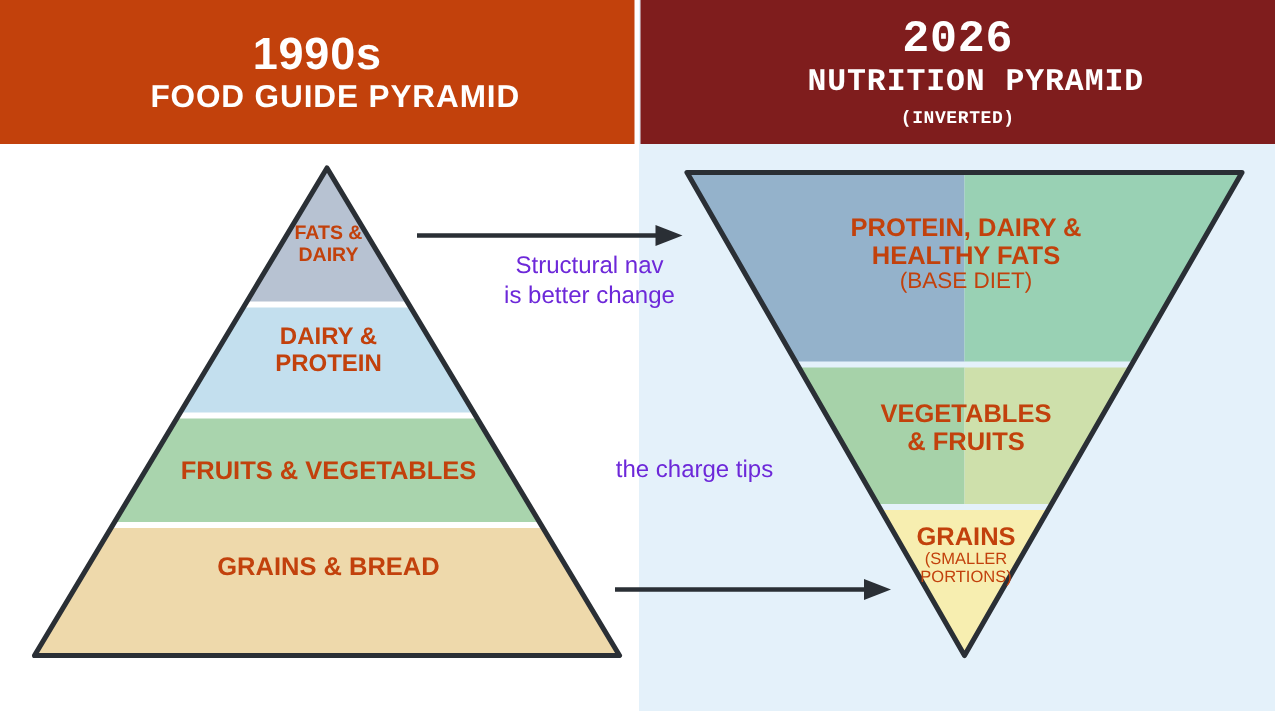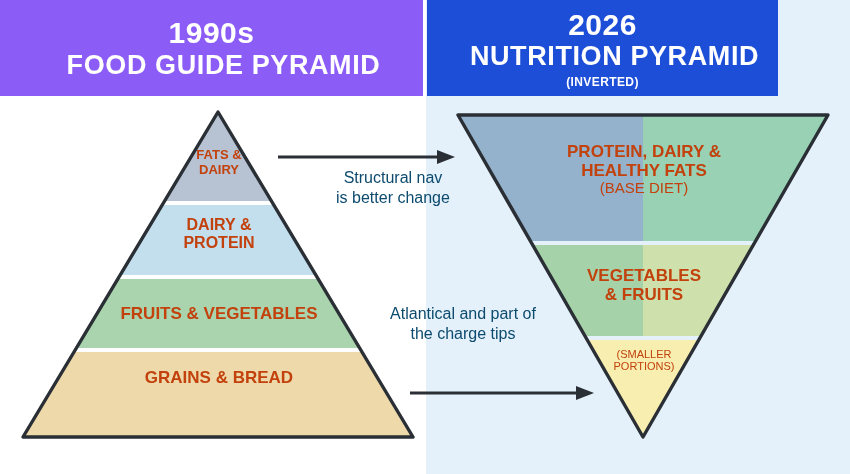--- a/index.html
+++ b/index.html
@@ -43,37 +43,38 @@
     text-align: center;
     box-sizing: border-box;
     display: flex;
     flex-direction: column;
     align-items: center;
     justify-content: center;
   }
   .header-left {
     left: 0;
     width: 423px;
-    background: #8b5cf6;
+    background: #c2410c;
     padding-top: 2px;
   }
   .header-right {
     left: 427px;
-    width: 351px;
-    background: #1d4ed8;
+    width: 423px;
+    background: #7f1d1d;
     padding-top: 2px;
+    font-family: Liberation Mono, monospace;
   }
   .header-year {
     font-size: 30px;
     font-weight: bold;
     letter-spacing: 0.5px;
     line-height: 1.05;
   }
   .header-title {
-    font-size: 27px;
+    font-size: 21px;
     font-weight: bold;
     letter-spacing: 0.6px;
     line-height: 1.15;
     margin-top: 1px;
     margin-left: 24px;
   }
   .header-sub {
     font-size: 12px;
     font-weight: bold;
     letter-spacing: 0.4px;
@@ -114,21 +115,21 @@
   
   .lbl-protein { left: 508px; top: 142px; width: 272px; font-size: 17px; }
   .lbl-protein .tier-sub { font-size: 15px; }
   .lbl-veg     { left: 533px; top: 266px; width: 222px; font-size: 17px; }
   .lbl-grn     { left: 563px; top: 348px; width: 162px; font-size: 17px; }
   .lbl-grn .tier-sub { font-size: 11px; line-height: 1.1; }
 
   
   .annotation {
     position: absolute;
-    color: #0c4a6e;
+    color: #6d28d9;
     text-align: center;
     font-size: 16px;
     line-height: 1.28;
   }
   .annotation b { font-weight: normal; }
   .ann-top    { left: 300px; top: 168px; width: 186px; }
   .ann-bottom { left: 358px; top: 304px; width: 210px; }
 </style>
 </head>
 <body>
@@ -209,27 +210,27 @@
     <div class="tier-main">HEALTHY FATS</div>
     <div class="tier-sub">(BASE DIET)</div>
   </div>
 
   <div class="tier-label lbl-veg">
     <div class="tier-main">VEGETABLES</div>
     <div class="tier-main">&amp; FRUITS</div>
   </div>
 
   <div class="tier-label lbl-grn">
+    <div class="tier-main">GRAINS</div>
     <div class="tier-sub">(SMALLER</div>
     <div class="tier-sub">PORTIONS)</div>
   </div>
 
   <div class="annotation ann-top">
     <div>Structural nav</div>
     <div><span>is </span><b>better change</b></div>
   </div>
 
   <div class="annotation ann-bottom">
-    <div>Atlantical and part of</div>
     <div><b>the charge</b><span> tips</span></div>
   </div>
 
 </div>
 
 </body></html>

